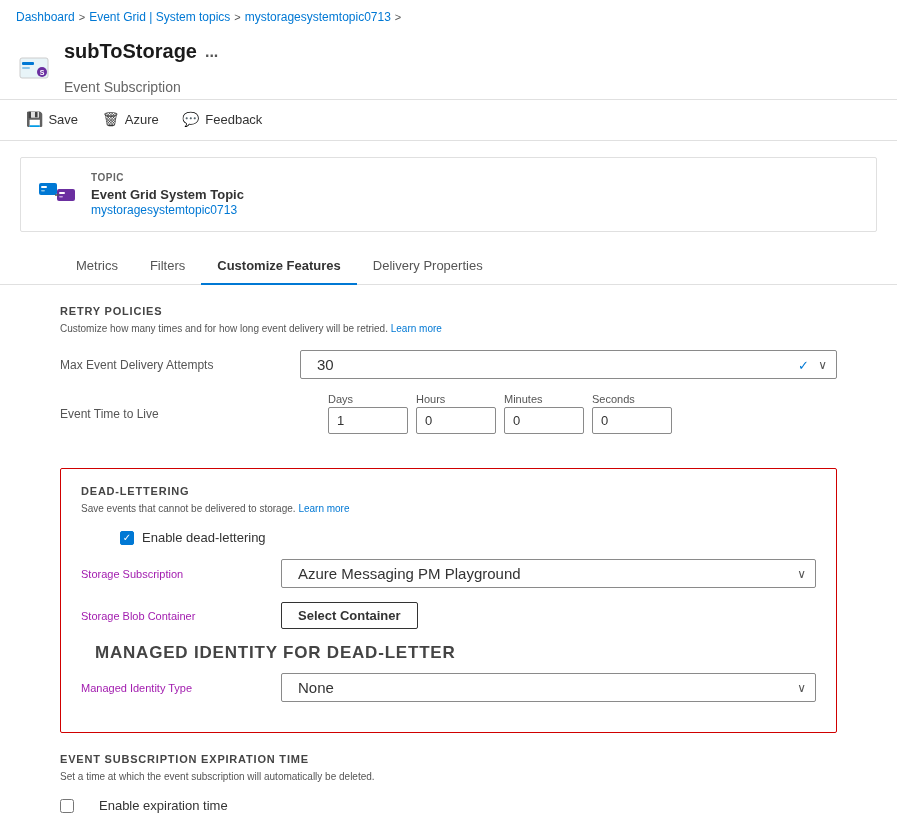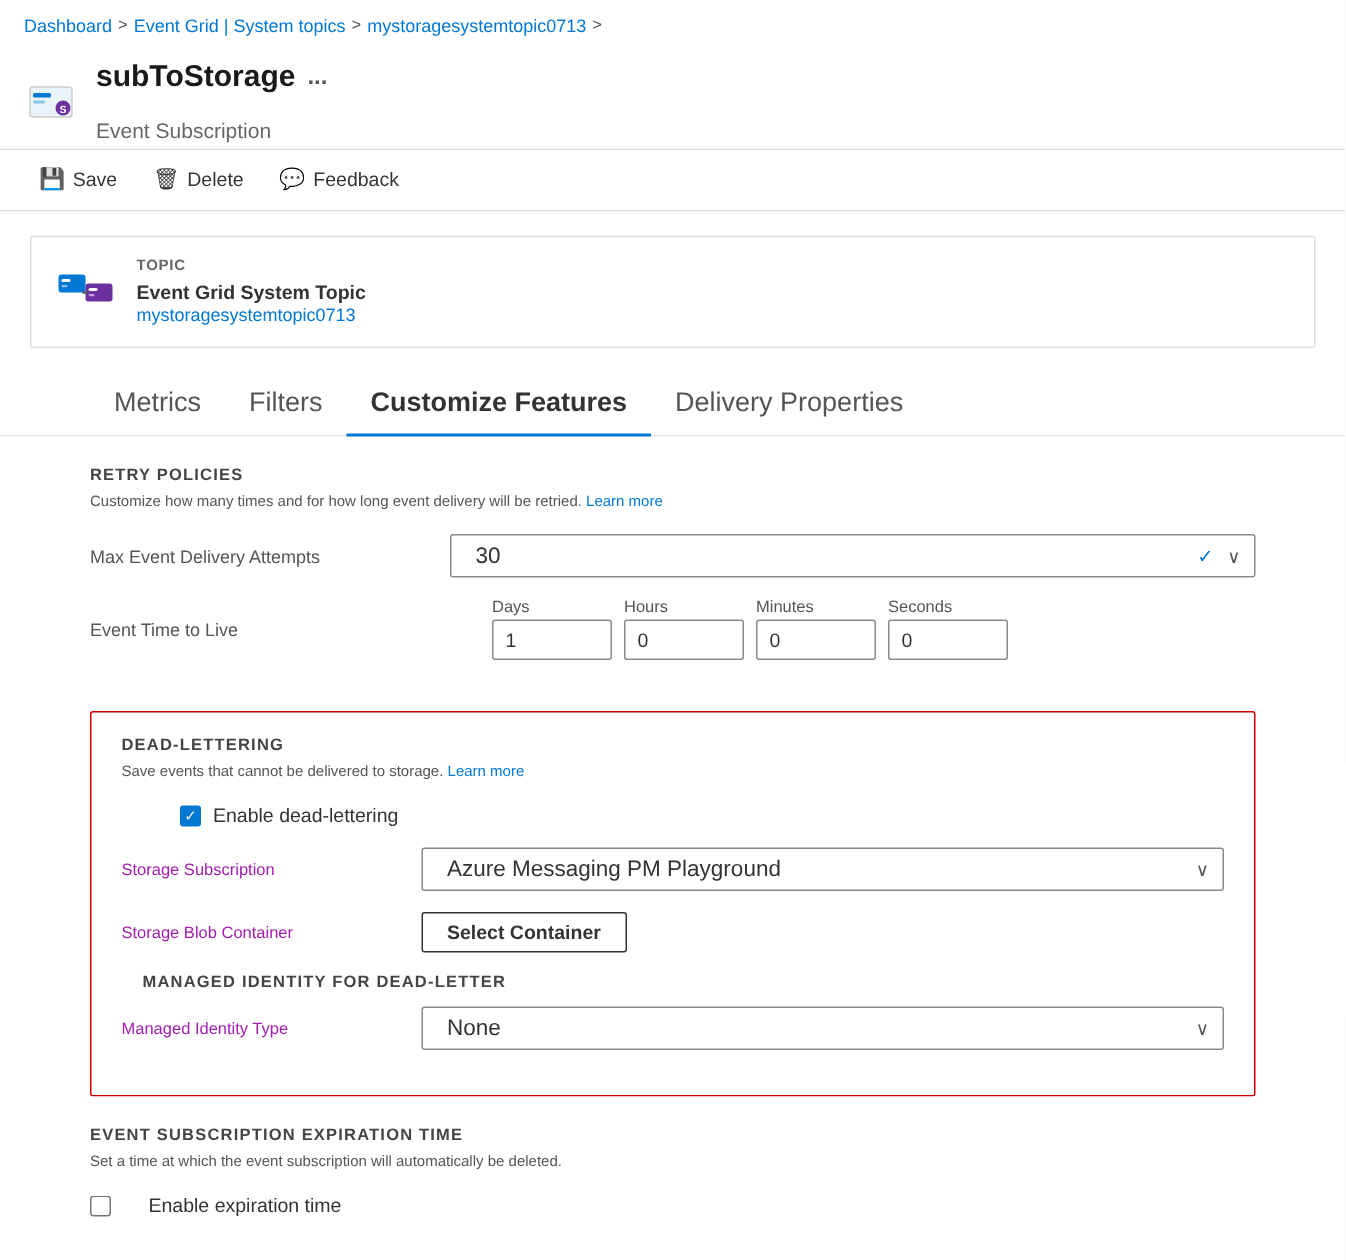--- a/index.html
+++ b/index.html
@@ -22,21 +22,21 @@
     .toolbar-btn { display: flex; align-items: center; gap: 5px; padding: 5px 10px; cursor: pointer; border: none; background: transparent; color: #333; font-size: 13px; border-radius: 2px; }
     .toolbar-icon { font-size: 14px; }
 
     .topic-card { background: #fff; border: 1px solid #e0e0e0; margin: 16px 20px; border-radius: 2px; padding: 14px 16px; display: flex; align-items: center; gap: 14px; }
     .topic-label { font-size: 10px; color: #666; font-weight: 600; letter-spacing: 0.5px; display: block; margin-bottom: 4px; }
     .topic-name { font-size: 13px; font-weight: 600; color: #333; }
     .topic-link { color: #0078d4; font-size: 12px; text-decoration: none; cursor: pointer; }
     .topic-icon { width: 40px; height: 40px; flex-shrink: 0; }
 
     .tabs { display: flex; border-bottom: 1px solid #e0e0e0; padding: 0 60px; margin-top: 4px; background: #fff; }
-    .tab { padding: 10px 16px; cursor: pointer; font-size: 18px; color: #555; border-bottom: 2px solid transparent; margin-bottom: -1px; }
+    .tab { padding: 10px 16px; cursor: pointer; font-size: 13px; color: #555; border-bottom: 2px solid transparent; margin-bottom: -1px; }
     .tab.active { color: #333; font-weight: 600; border-bottom: 2px solid #0078d4; }
 
     .section { padding: 20px 60px; background: #fff; }
 
     .section-title { font-size: 11px; font-weight: 700; letter-spacing: 0.8px; color: #444; margin-bottom: 6px; text-transform: uppercase; }
     .section-desc { font-size: 10px; color: #555; margin-bottom: 16px; }
     .section-desc a { color: #0078d4; text-decoration: none; }
 
     .form-row { display: flex; align-items: center; margin-bottom: 14px; }
     .form-label { font-size: 12px; color: #555; min-width: 240px; flex-shrink: 0; }
@@ -56,21 +56,21 @@
     .checkbox-row { display: flex; align-items: center; gap: 8px; margin: 10px 0 14px; padding-left: 39px; }
     .checkbox-label { font-size: 13px; color: #333; }
 
     .checkbox-input { width: 14px; height: 14px; accent-color: #0078d4; cursor: pointer; }
     .checkbox-checked { display: inline-flex; align-items: center; justify-content: center; width: 14px; height: 14px; background: #0078d4; border: 1px solid #0078d4; border-radius: 2px; cursor: pointer; }
     .checkbox-checked::after { content: '✓'; color: #fff; font-size: 10px; }
 
     .dl-form-row { display: flex; align-items: center; margin-bottom: 14px; padding-left: 0; }
     .dl-form-label { font-size: 11px; color: #a21caf; min-width: 200px; flex-shrink: 0; }
 
-    .sub-section-title { font-size: 11px; font-weight: 700; letter-spacing: 0.8px; color: #444; margin: 14px 0 10px; text-transform: uppercase; padding-left: 14px; }
+    .sub-section-title { font-size: 17px; font-weight: 700; letter-spacing: 0.8px; color: #444; margin: 14px 0 10px; text-transform: uppercase; padding-left: 14px; }
 
     .btn-outline { border: 1px solid #333; background: #fff; padding: 5px 16px; font-size: 13px; cursor: pointer; border-radius: 2px; color: #333; font-weight: 600; }
 
     .expiration-section { padding: 20px 60px; background: #fff; }
     .expiration-checkbox-row { display: flex; align-items: center; gap: 25px; margin-top: 8px; }
 
     .page-wrapper { background: #fff; min-height: 840px; }
     .header-bg { background: #fff; border-bottom: 1px solid #e0e0e0; }
   </style>
 </head>
@@ -106,21 +106,21 @@
     </div>
   </div>
 
   <div class="toolbar">
     <button class="toolbar-btn">
       <span class="toolbar-icon">💾</span>
       <span>Save</span>
     </button>
     <button class="toolbar-btn">
       <span class="toolbar-icon">🗑</span>
-      <span>Delete</span>
+      <span>Azure</span>
     </button>
     <button class="toolbar-btn">
       <span class="toolbar-icon">💬</span>
       <span>Feedback</span>
     </button>
   </div>
 
   <div class="topic-card">
     <div class="topic-icon">
       <svg viewBox="0 0 40 40" xmlns="http://www.w3.org/2000/svg">

